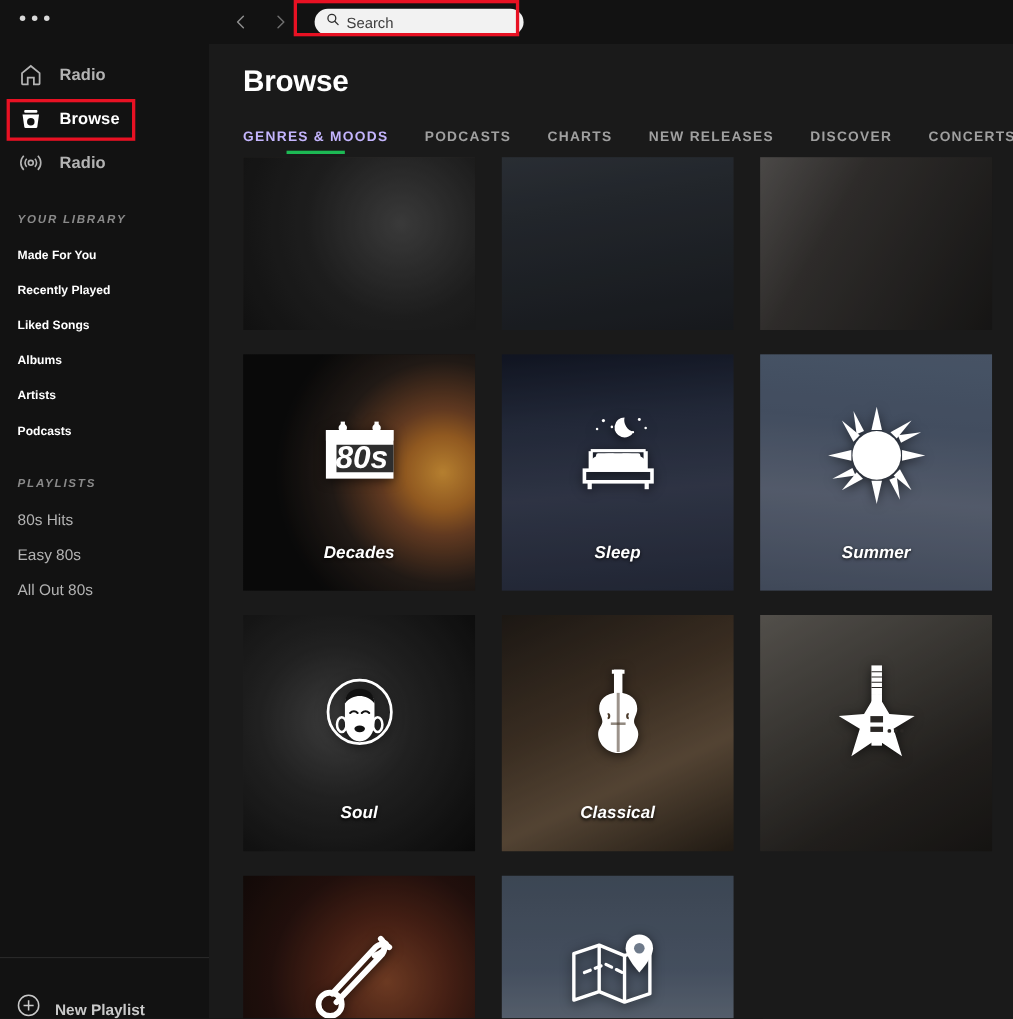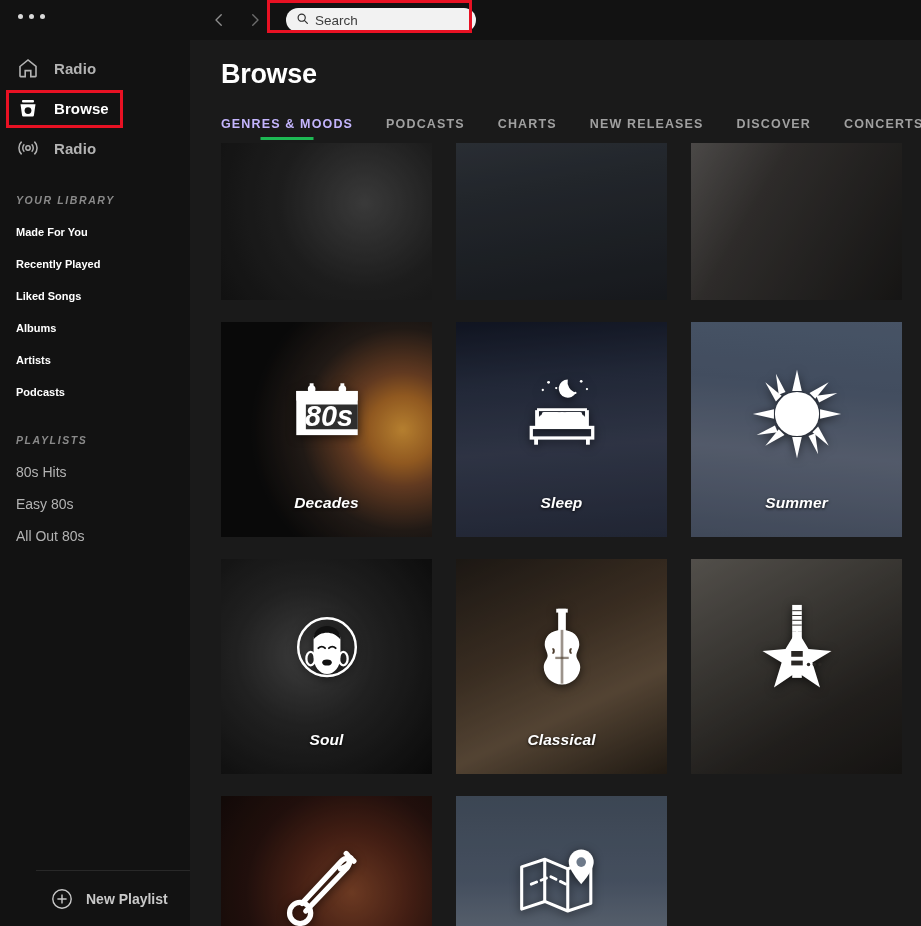--- a/index.html
+++ b/index.html
@@ -36,22 +36,22 @@
   .lib-item {
     font-size:11px; font-weight:bold; color:#ffffff; padding:0 0 0 16px;
     height:32px; display:flex; align-items:center; cursor:pointer;
   }
   .pl-item {
     font-size:14px; font-weight:normal; color:#b3b3b3; padding:0 0 0 16px;
     height:32px; display:flex; align-items:center; cursor:pointer;
   }
   .sidebar-spacer { flex:1 1 auto; }
   .newpl {
-    height:56px; border-top:1px solid #282828; display:flex; align-items:center;
-    gap:12px; padding-left:14px; cursor:pointer;margin-left:36px;
+    height:56px; border-top:1px solid #282828; display:flex; align-items:flex-end;
+    gap:12px; padding-left:14px; cursor:pointer;
   }
   .newpl .label { font-size:14px; font-weight:bold; color:#c9c9c9; }
 
   
   .main { flex:1 1 auto; height:926px; background:#1a1a1a; position:relative; overflow:hidden; }
   .topbar {
     height:40px; background:#121212; display:flex; align-items:center;
     padding-left:14px; gap:6px;
   }
   .navbtn {

